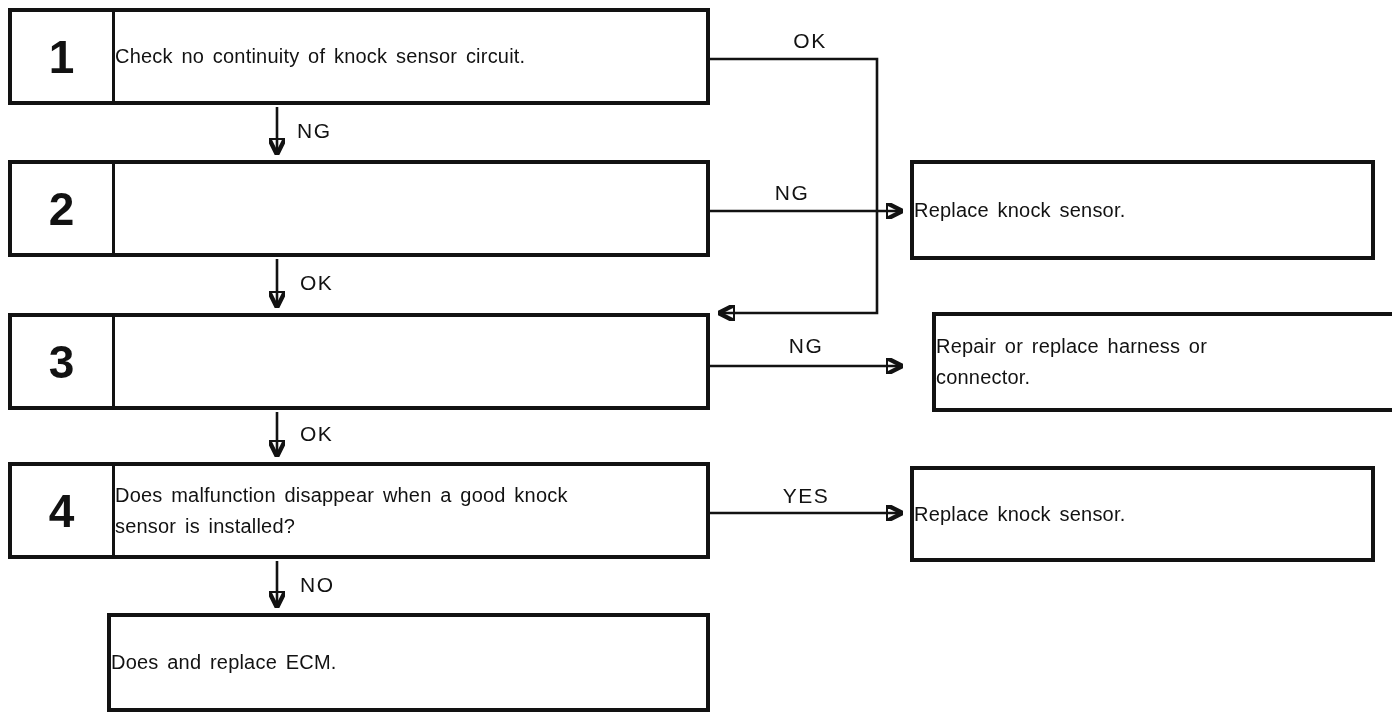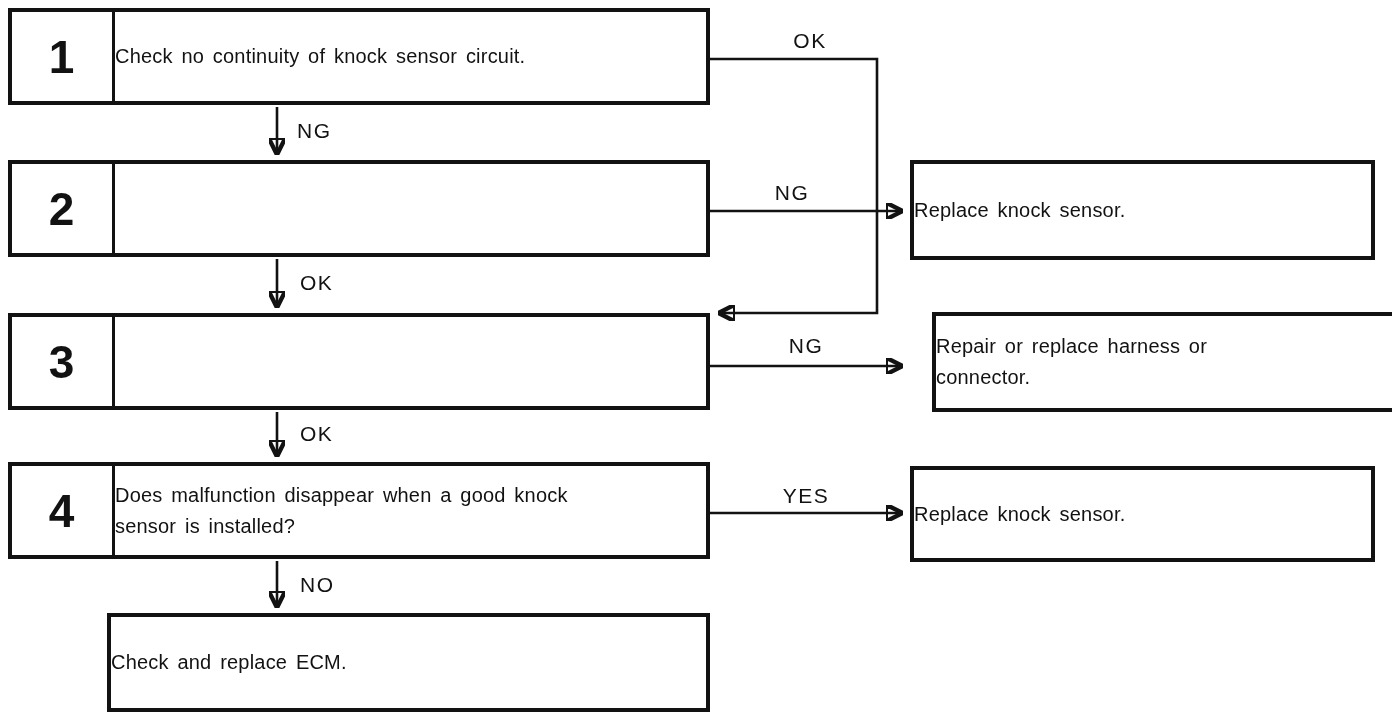--- a/index.html
+++ b/index.html
@@ -96,21 +96,21 @@
   <div class="box" style="left:8px; top:462px; width:702px; height:97px;">
     <div class="numcell">4</div>
     <div class="txtcell">
       <div class="boxtext">Does malfunction disappear when a good knock
 sensor is installed?</div>
     </div>
   </div>
 
   <div class="box" style="left:107px; top:613px; width:603px; height:99px;">
     <div class="txtcell">
-      <div class="boxtext">Check and replace ECM.</div>
+      <div class="boxtext">Does and replace ECM.</div>
     </div>
   </div>
 
   <div class="box" style="left:910px; top:160px; width:465px; height:100px;">
     <div class="txtcell">
       <div class="boxtext">Replace knock sensor.</div>
     </div>
   </div>
 
   <div class="box" style="left:932px; top:312px; width:465px; height:100px;">

